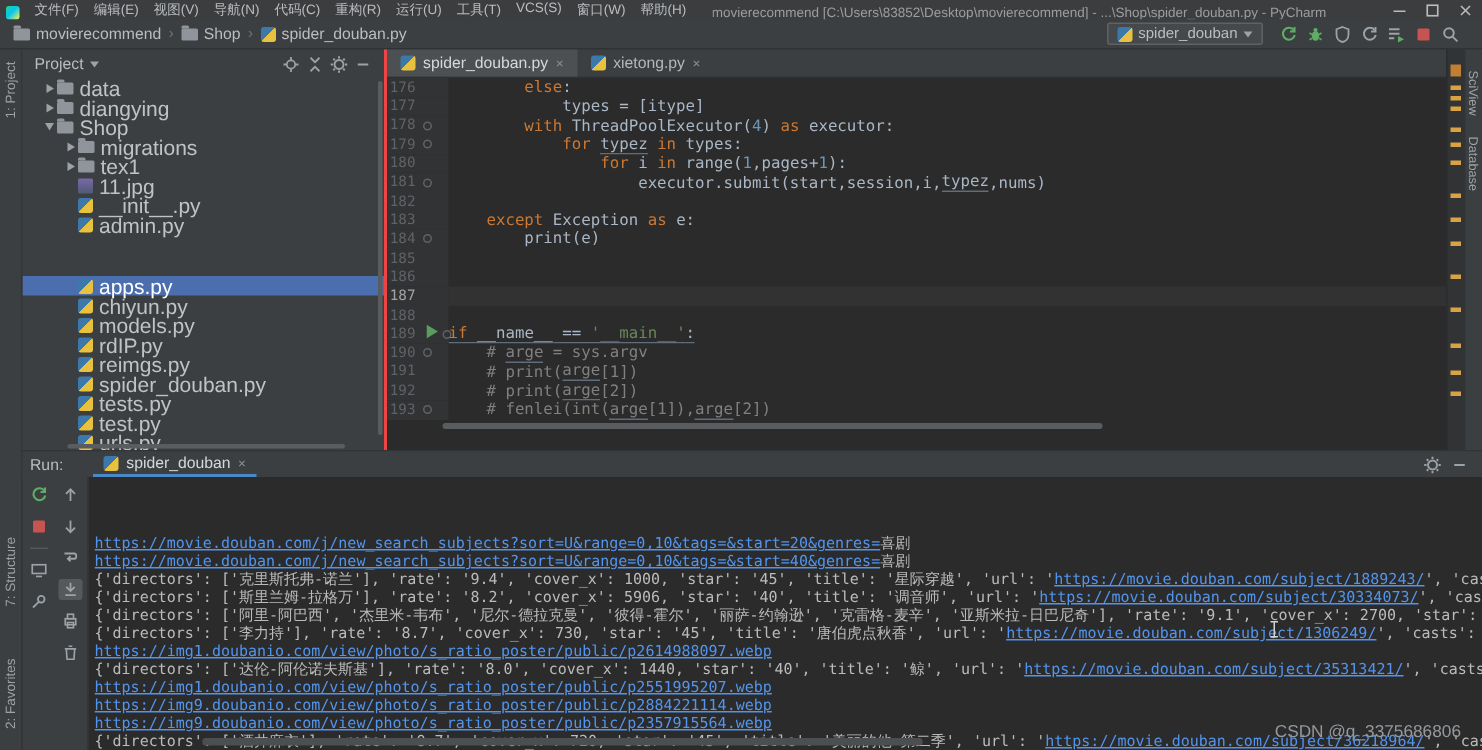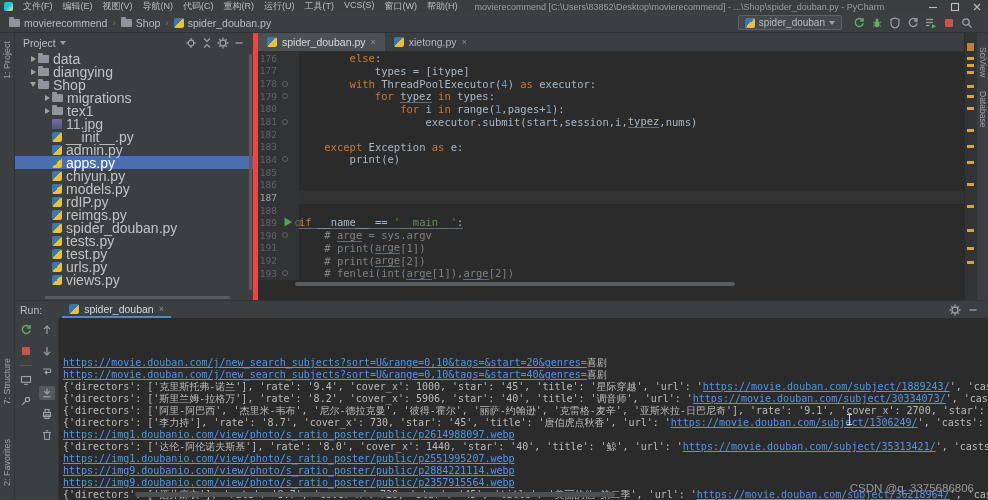--- a/index.html
+++ b/index.html
@@ -1,21 +1,21 @@
 <!DOCTYPE html>
 <html><head>
 <meta charset="utf-8">
 <style>
   * { margin:0; padding:0; box-sizing:border-box; }
   html,body { width:988px; height:500px; overflow:hidden; background:#2b2b2b;
               font-family:"Liberation Sans", sans-serif; }
   .app { width:988px; height:500px; display:flex; flex-direction:column; background:#3c3f41; position:relative; }
 
   
-  .titlebar { height:13px; background:#3c3d3f; display:flex; align-items:center; font-size:9px; color:#b9bdc0; flex:none; }
+  .titlebar { height:13px; background:#3c3d3f; display:flex; align-items:flex-end; font-size:9px; color:#b9bdc0; flex:none; }
   .logo { width:9px; height:9px; margin:0 5px 0 4px; border-radius:2px;
           background:linear-gradient(135deg,#21d789 0%,#07c3f2 45%,#fcf84a 100%); flex:none; }
   .menu-item { padding:0 5px; white-space:nowrap; cursor:default; }
   .win-title { margin-left:12px; color:#9a9ea1; white-space:nowrap; overflow:hidden; flex:1; }
   .winbtn { width:22px; height:13px; display:flex; align-items:center; justify-content:center; flex:none; }
 
   
   .navbar { height:20px; background:#3c3f41; border-bottom:1px solid #2f3234; display:flex; align-items:center; font-size:10.5px; color:#bbbdbf; flex:none; padding:0 6px; }
   .crumb { display:flex; align-items:center; gap:4px; padding:0 3px; white-space:nowrap; }
   .crumb-sep { color:#6f7477; padding:0 2px; font-size:10px; }
@@ -31,27 +31,27 @@
   .vlabel.down { transform:none; }
   .lstrip .top { margin-top:8px; }
   .lstrip .spacer { flex:1; }
   .lstrip .b1 { margin-bottom:34px; }
   .lstrip .b2 { margin-bottom:14px; }
 
   .center { flex:1; display:flex; flex-direction:column; min-width:0; }
   .workspace { height:267px; display:flex; flex:none; min-width:0; }
 
   
-  .project { width:243px; background:#3c3f41; border-right:5px solid #ef4444; display:flex; flex-direction:column; flex:none; position:relative; }
+  .project { width:243px; background:#3c3f41; border-right:2px solid #ef4444; display:flex; flex-direction:column; flex:none; position:relative; }
   .proj-header { height:19px; display:flex; align-items:center; padding:0 6px 0 8px; font-size:10.5px; color:#bbbdbf; gap:4px; flex:none; }
   .proj-header .sp { flex:1; }
   .ph-ic { width:16px; display:flex; justify-content:center; }
   .tree { flex:1; overflow:hidden; font-size:14px; position:relative; }
   .tree-row { height:13px; display:flex; align-items:center; color:#bfc3c6; white-space:nowrap; }
-  .tree-row.sel { background:#4b6eaf; color:#ffffff; }
+  .tree-row.sel { background:#4b6eaf; color:#ffffff;margin-top:28px; }
   .tr-arrow { width:10px; flex:none; display:flex; justify-content:center; }
   .arr-r { width:0; height:0; border-top:3.5px solid transparent; border-bottom:3.5px solid transparent; border-left:5px solid #9da2a6; }
   .arr-d { width:0; height:0; border-left:3.5px solid transparent; border-right:3.5px solid transparent; border-top:5px solid #9da2a6; }
   .tr-label { margin-left:4px; }
   .ind1 { padding-left:13px; } .ind2 { padding-left:27px; }
   .ic-folder { width:11px; height:8px; background:#8f959b; border-radius:1px; position:relative; display:inline-block; flex:none; }
   .ic-folder::before { content:""; position:absolute; top:-2px; left:0; width:5px; height:2px; background:#8f959b; border-radius:1px 1px 0 0; }
   .ic-py { width:10px; height:10px; border-radius:2px; background:linear-gradient(135deg,#3c78aa 50%,#e8c13f 50%); display:inline-block; flex:none; }
   .ic-img { width:10px; height:10px; border-radius:1px; background:linear-gradient(180deg,#7a68a8,#4e5b74); display:inline-block; flex:none; }
   .tree-vscroll { position:absolute; right:1px; top:2px; width:3px; height:236px; background:#5a5d5f; border-radius:2px; }

